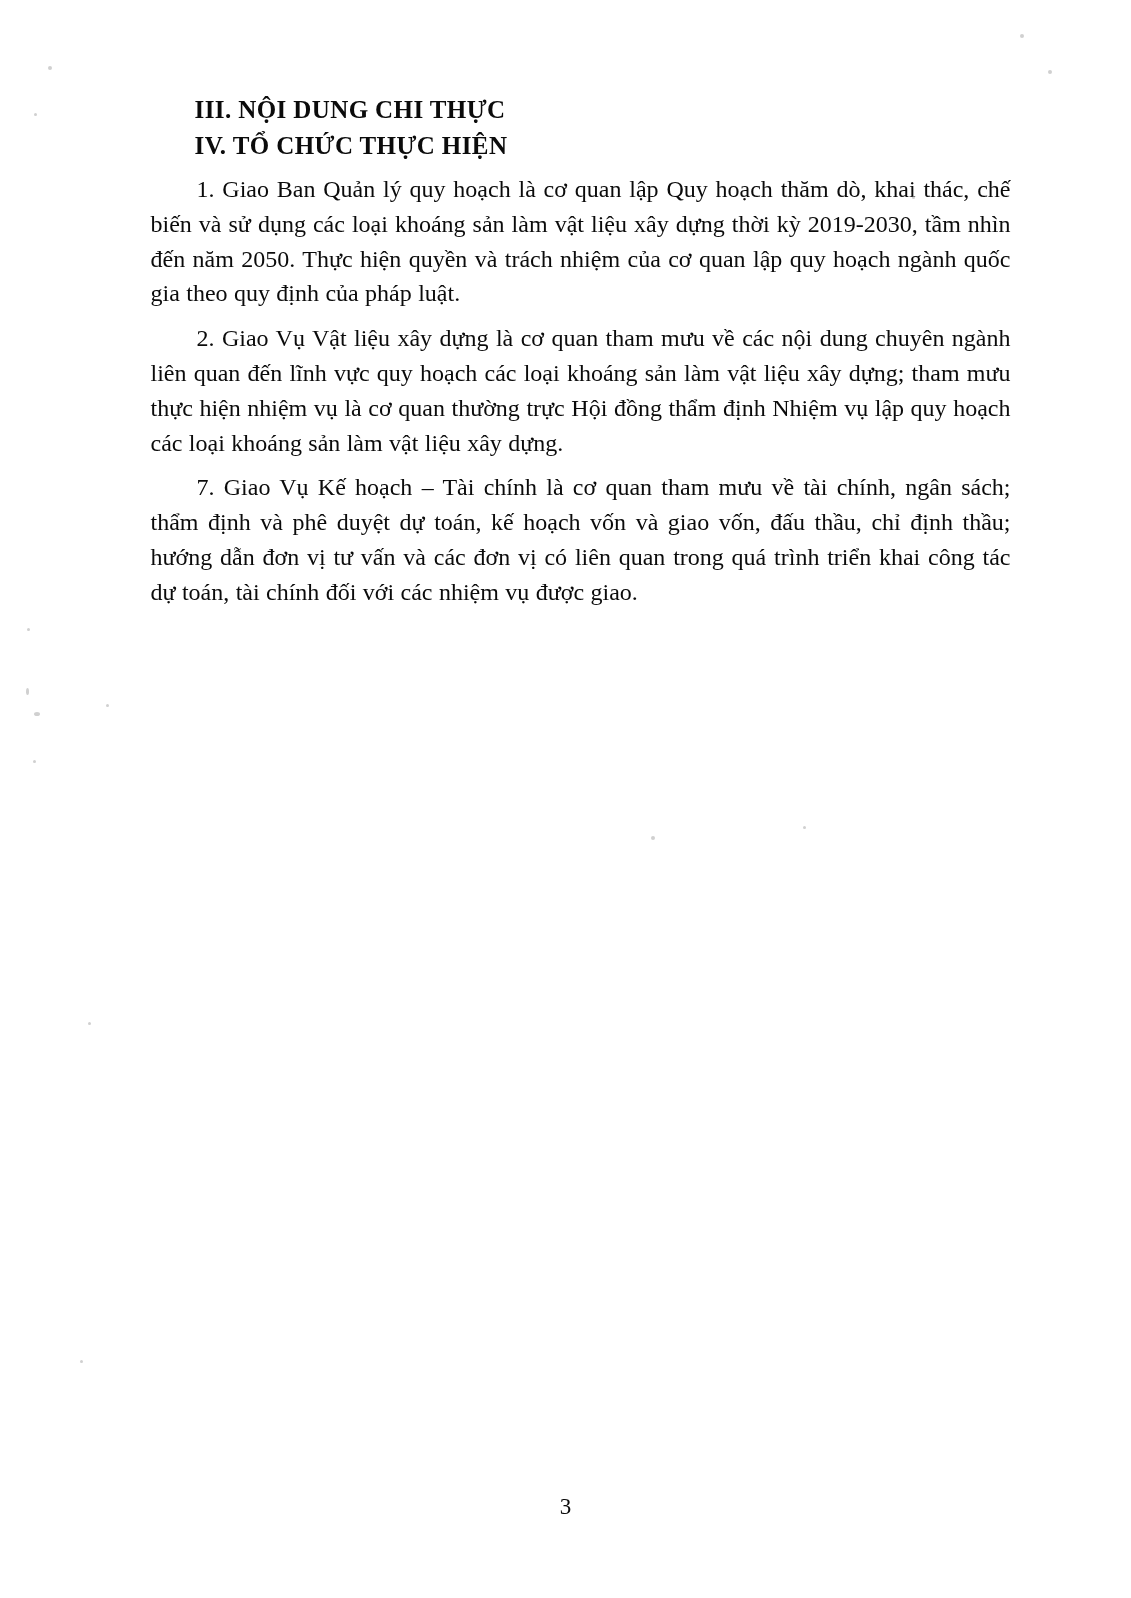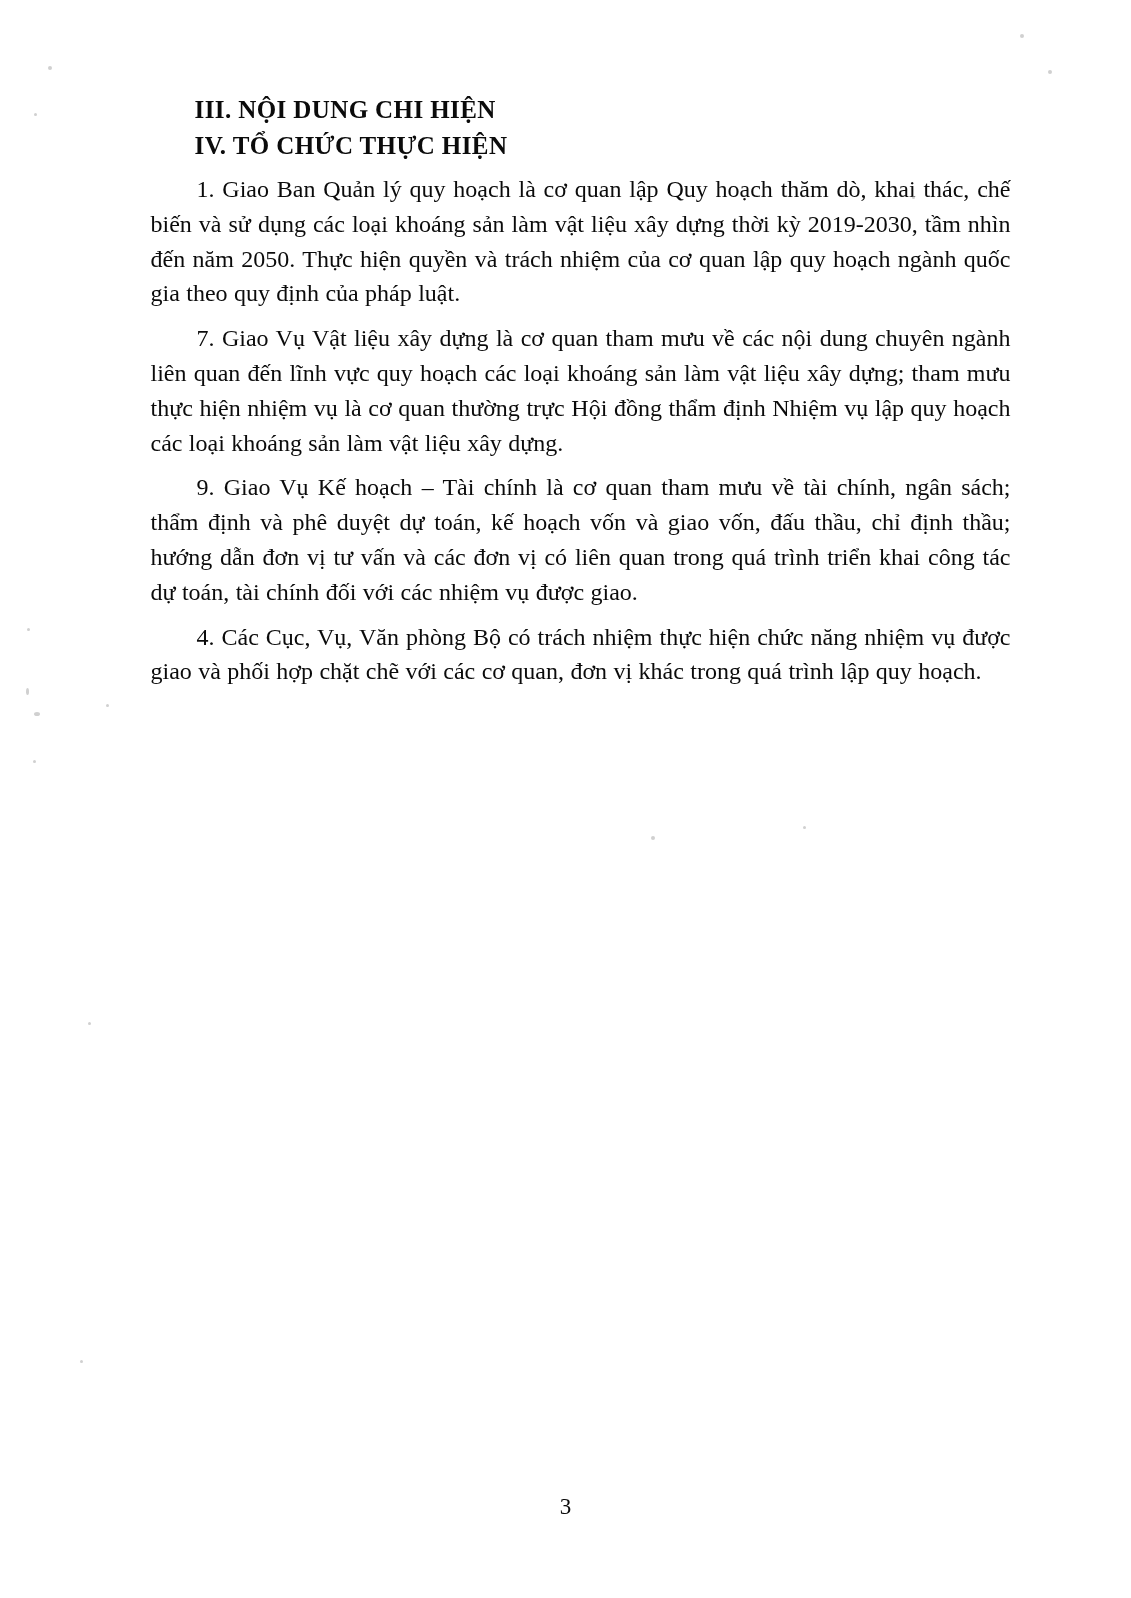--- a/index.html
+++ b/index.html
@@ -85,30 +85,29 @@
   <span class="speck" style="left:34px;  top:712px; width:6px; height:4px;"></span>
   <span class="speck" style="left:106px; top:704px; width:3px; height:3px;"></span>
   <span class="speck" style="left:33px;  top:760px; width:3px; height:3px;"></span>
   <span class="speck" style="left:88px;  top:1022px;width:3px; height:3px;"></span>
   <span class="speck" style="left:651px; top:836px; width:4px; height:4px;"></span>
   <span class="speck" style="left:803px; top:826px; width:3px; height:3px;"></span>
   <span class="speck" style="left:80px;  top:1360px;width:3px; height:3px;"></span>
 
   <div class="content">
 
-    <h2 class="heading">III. NỘI DUNG CHI HIỆN</h2>
+    <h2 class="heading">III. NỘI DUNG CHI THỰC</h2>
 
 
     <h2 class="heading-2">IV. TỔ CHỨC THỰC HIỆN</h2>
 
     <p class="para">1. Giao Ban Quản lý quy hoạch là cơ quan lập Quy hoạch thăm dò, khai thác, chế biến và sử dụng các loại khoáng sản làm vật liệu xây dựng thời kỳ 2019-2030, tầm nhìn đến năm 2050. Thực hiện quyền và trách nhiệm của cơ quan lập quy hoạch ngành quốc gia theo quy định của pháp luật.</p>
 
-    <p class="para">7. Giao Vụ Vật liệu xây dựng là cơ quan tham mưu về các nội dung chuyên ngành liên quan đến lĩnh vực quy hoạch các loại khoáng sản làm vật liệu xây dựng; tham mưu thực hiện nhiệm vụ là cơ quan thường trực Hội đồng thẩm định Nhiệm vụ lập quy hoạch các loại khoáng sản làm vật liệu xây dựng.</p>
+    <p class="para">2. Giao Vụ Vật liệu xây dựng là cơ quan tham mưu về các nội dung chuyên ngành liên quan đến lĩnh vực quy hoạch các loại khoáng sản làm vật liệu xây dựng; tham mưu thực hiện nhiệm vụ là cơ quan thường trực Hội đồng thẩm định Nhiệm vụ lập quy hoạch các loại khoáng sản làm vật liệu xây dựng.</p>
 
-    <p class="para">9. Giao Vụ Kế hoạch – Tài chính là cơ quan tham mưu về tài chính, ngân sách; thẩm định và phê duyệt dự toán, kế hoạch vốn và giao vốn, đấu thầu, chỉ định thầu; hướng dẫn đơn vị tư vấn và các đơn vị có liên quan trong quá trình triển khai công tác dự toán, tài chính đối với các nhiệm vụ được giao.</p>
+    <p class="para">7. Giao Vụ Kế hoạch – Tài chính là cơ quan tham mưu về tài chính, ngân sách; thẩm định và phê duyệt dự toán, kế hoạch vốn và giao vốn, đấu thầu, chỉ định thầu; hướng dẫn đơn vị tư vấn và các đơn vị có liên quan trong quá trình triển khai công tác dự toán, tài chính đối với các nhiệm vụ được giao.</p>
 
-    <p class="para">4. Các Cục, Vụ, Văn phòng Bộ có trách nhiệm thực hiện chức năng nhiệm vụ được giao và phối hợp chặt chẽ với các cơ quan, đơn vị khác trong quá trình lập quy hoạch.</p>
 
   </div>
 
   <div class="page-number">3</div>
 
 </div>
 
 </body></html>

